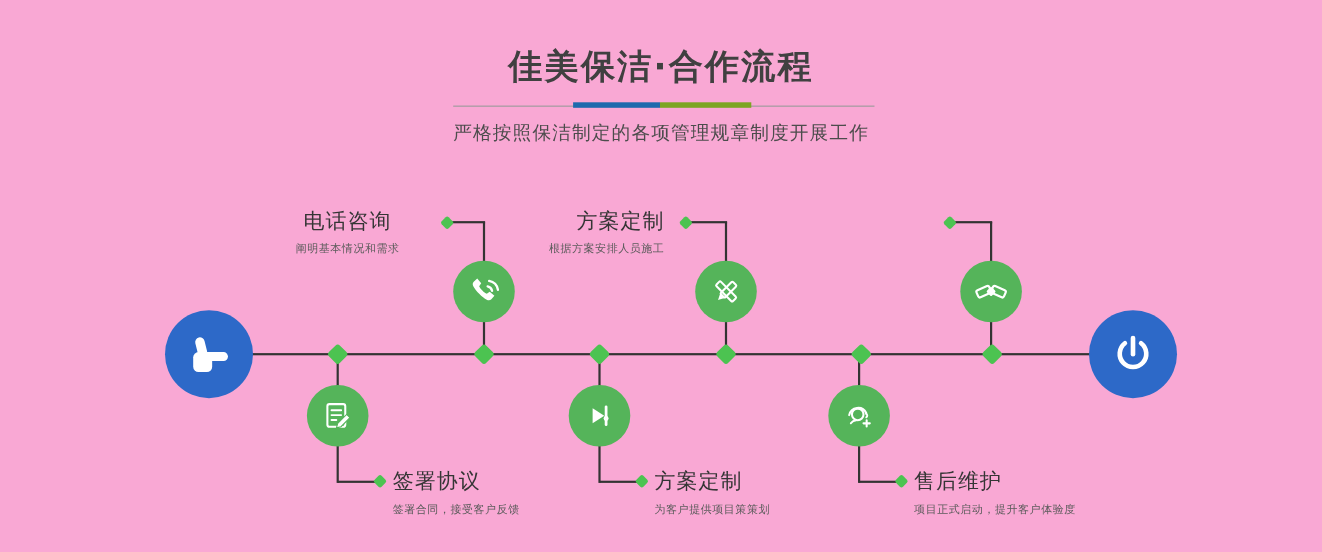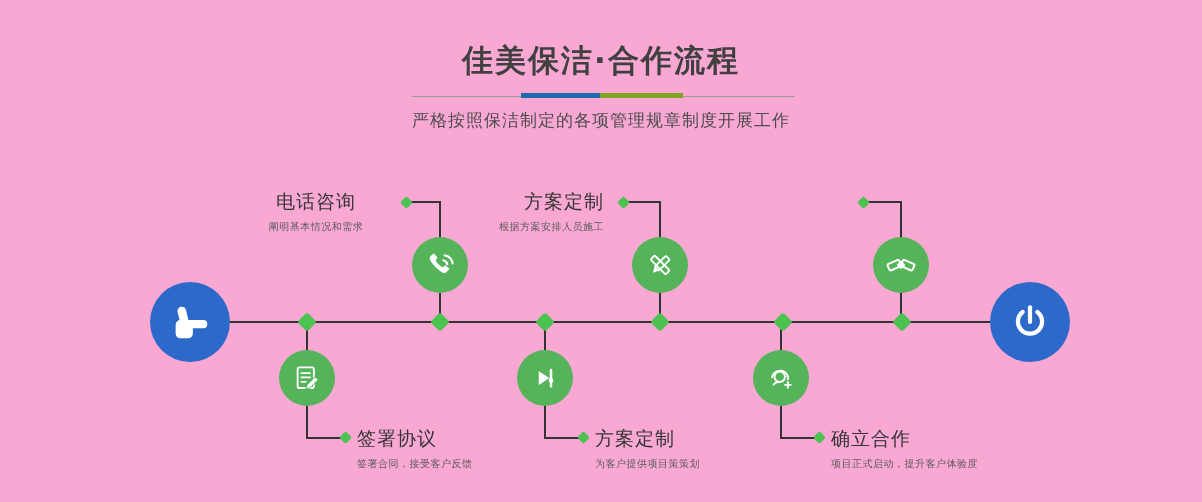--- a/index.html
+++ b/index.html
@@ -162,17 +162,17 @@
     <svg width="30" height="30" viewBox="0 0 24 24">
       <circle cx="11" cy="11" r="4.2" fill="none" stroke="#fff" stroke-width="1.5"></circle>
       <path d="M4.8 11.5 a6.6 6.6 0 0 1 12.4 -1.5" fill="none" stroke="#fff" stroke-width="1.5" stroke-linecap="round"></path>
       <path d="M17 10.5 c1.2.4 1.2 2 .2 2.6" fill="none" stroke="#fff" stroke-width="1.4" stroke-linecap="round"></path>
       <path d="M15.2 17.5 h4.6 M17.5 15.2 v4.6" stroke="#fff" stroke-width="1.5" stroke-linecap="round"></path>
       <path d="M6 17.5 c1-1.6 2.8-2.2 4-2.2" fill="none" stroke="#fff" stroke-width="1.4" stroke-linecap="round"></path>
     </svg>
   </div>
   <span class="diamond" style="left:776px;top:315px;"></span>
   <div class="label bottom" style="left:831px;top:425px;">
-    <div class="t">确立合作</div>
+    <div class="t">售后维护</div>
     <div class="d">项目正式启动，提升客户体验度</div>
   </div>
 
 </div>
 
 </body></html>

